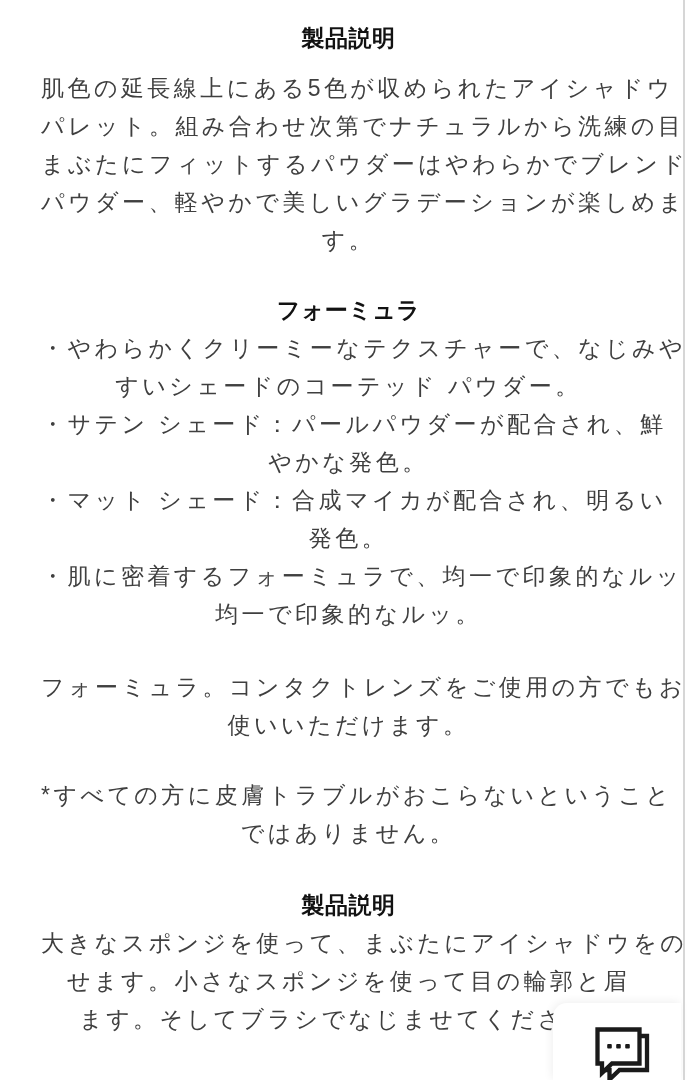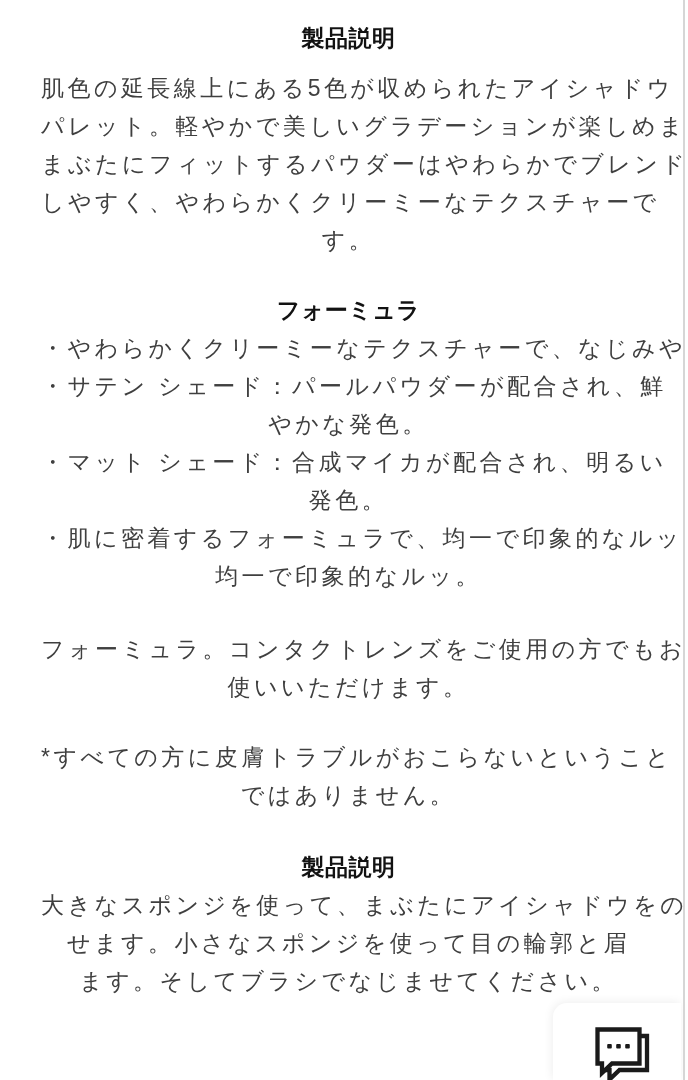--- a/index.html
+++ b/index.html
@@ -74,29 +74,30 @@
 </style>
 </head>
 <body>
 
 <div class="content">
 
   <h3 class="heading">製品説明</h3>
 
   <div class="para mt-first">
     <div class="line">肌色の延長線上にある5色が収められたアイシャドウ</div>
-    <div class="line">パレット。軽やかで美しいグラデーションが楽しめま</div>
+    <div class="line">パレット。組み合わせ次第でナチュラルから洗練の目</div>
     <div class="line">まぶたにフィットするパウダーはやわらかでブレンド</div>
-    <div class="line">しやすく、やわらかくクリーミーなテクスチャーで</div>
+    <div class="line">パウダー、軽やかで美しいグラデーションが楽しめま</div>
     <div class="line">す。</div>
   </div>
 
   <div class="para mt-formula">
     <h3 class="heading">フォーミュラ</h3>
     <div class="line">・やわらかくクリーミーなテクスチャーで、なじみや</div>
+    <div class="line">すいシェードのコーテッド パウダー。</div>
     <div class="line">・サテン シェード：パールパウダーが配合され、鮮</div>
     <div class="line">やかな発色。</div>
     <div class="line">・マット シェード：合成マイカが配合され、明るい</div>
     <div class="line">発色。</div>
     <div class="line">・肌に密着するフォーミュラで、均一で印象的なルッ</div>
     <div class="line">均一で印象的なルッ。</div>
   </div>
 
   <div class="para mt-eye">
     <div class="line">フォーミュラ。コンタクトレンズをご使用の方でもお</div>

